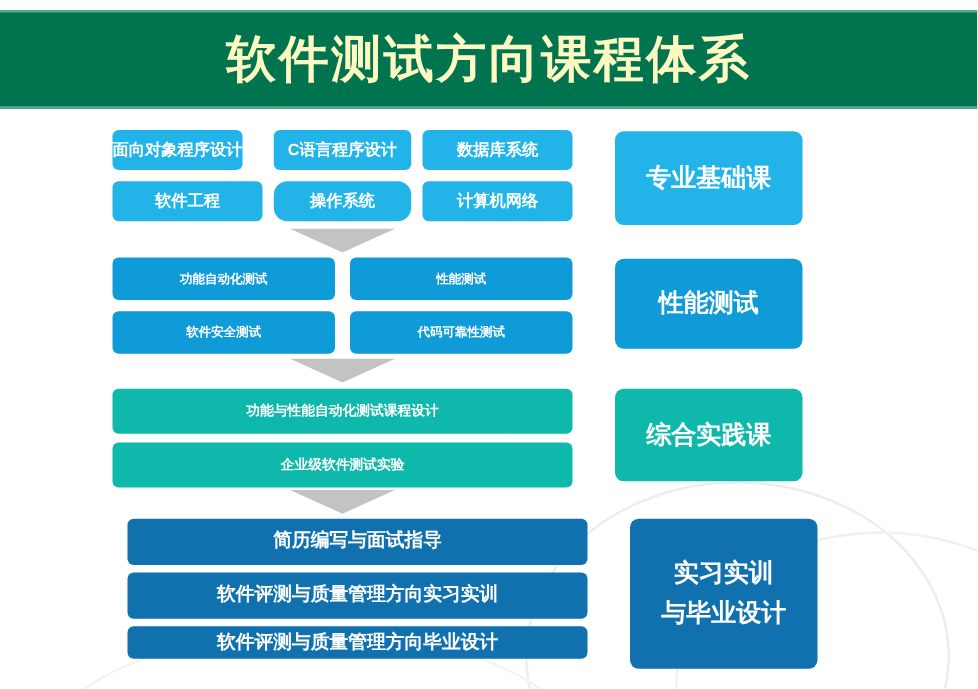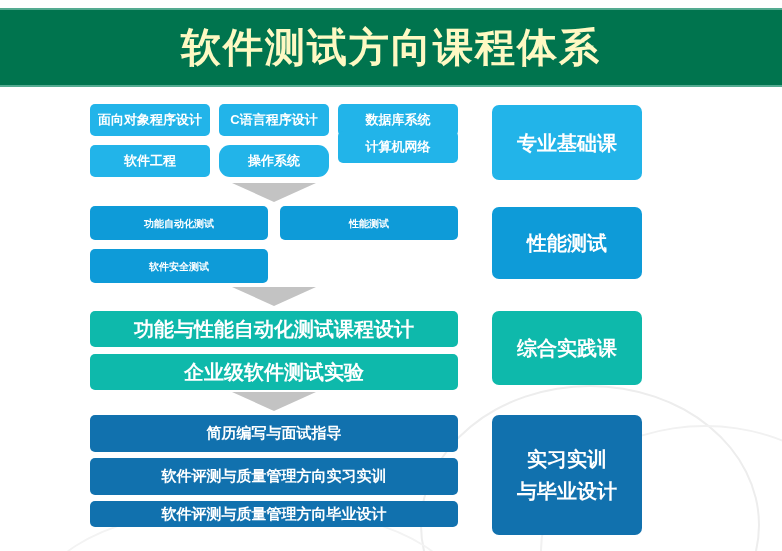--- a/index.html
+++ b/index.html
@@ -19,22 +19,22 @@
     white-space:nowrap;
   }
   
   .box {
     position:absolute; border-radius:5px; color:#ffffff; font-weight:bold;
     display:flex; align-items:center; justify-content:center;
     text-align:center; box-sizing:border-box; line-height:1.1;
   }
   .g1 { background:#22b4e9; font-size:13px; }
   .g2 { background:#0e9bd8; font-size:10px; }
-  .g3 { background:#0eb9ab; font-size:20px; }
-  .g4 { background:#1171ae; font-size:15px; }
+  .g3 { background:#0eb9ab; font-size:11px; }
+  .g4 { background:#1171ae; font-size:15px;margin-left:12px; }
   .cat { font-size:20px; border-radius:7px; flex-direction:column; line-height:1.6; }
   
   .arrow {
     position:absolute; width:0; height:0;
     border-left:42px solid transparent; border-right:42px solid transparent;
     border-top:19px solid #c3c3c3;
   }
   
   .wm { position:absolute; border-radius:50%; box-sizing:border-box; }
   .wm1 { left:420px; top:385px; width:340px; height:280px; border:2px solid #ededed; }
@@ -47,33 +47,34 @@
 <div class="page">
 
   <div class="wm wm1"></div>
   <div class="wm wm2"></div>
   <div class="wm wm3"></div>
 
   <div class="header">
     <div class="header-title">软件测试方向课程体系</div>
   </div>
 
-  <div class="box g1" style="left:90px;  top:104px; width:120px; height:32px;">面向对象程序设计</div>
+  <div class="box g1" style="left:90px;  top:104px; width:104px; height:32px;">面向对象程序设计</div>
   <div class="box g1" style="left:219px; top:104px; width:110px; height:32px;">C语言程序设计</div>
   <div class="box g1" style="left:90px;  top:145px; width:120px; height:32px;">软件工程</div>
   <div class="box g1" style="left:338px; top:104px; width:120px; height:32px;">数据库系统</div>
   <div class="box g1" style="left:219px; top:145px; width:110px; height:32px;border-radius:11px;">操作系统</div>
-  <div class="box g1" style="left:338px; top:131px; width:120px; height:32px;">计算机网络</div>
+  <div class="box g1" style="left:338px; top:145px; width:120px; height:32px;">计算机网络</div>
   <div class="box g1 cat" style="left:492px; top:105px; width:150px; height:75px;">专业基础课</div>
 
   <div class="arrow" style="left:232px; top:183px;"></div>
 
   <div class="box g2" style="left:90px;  top:206px; width:178px; height:34px;">功能自动化测试</div>
   <div class="box g2" style="left:280px; top:206px; width:178px; height:34px;">性能测试</div>
   <div class="box g2" style="left:90px;  top:249px; width:178px; height:34px;">软件安全测试</div>
+  <div class="box g2" style="left:280px; top:249px; width:178px; height:34px;">代码可靠性测试</div>
   <div class="box g2 cat" style="left:492px; top:207px; width:150px; height:72px;">性能测试</div>
 
   <div class="arrow" style="left:232px; top:287px;"></div>
 
   <div class="box g3" style="left:90px; top:311px; width:368px; height:36px;">功能与性能自动化测试课程设计</div>
   <div class="box g3" style="left:90px; top:354px; width:368px; height:36px;">企业级软件测试实验</div>
   <div class="box g3 cat" style="left:492px; top:311px; width:150px; height:74px;">综合实践课</div>
 
   <div class="arrow" style="left:232px; top:392px;"></div>
 

